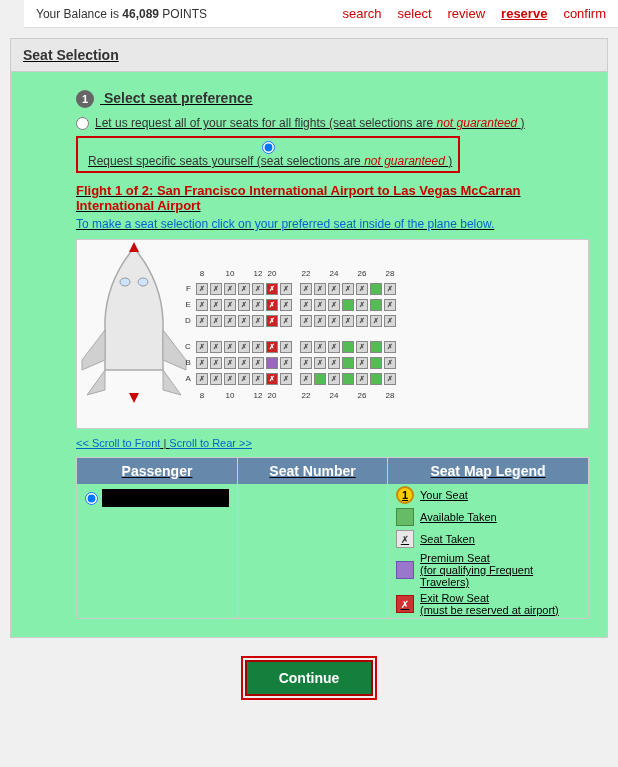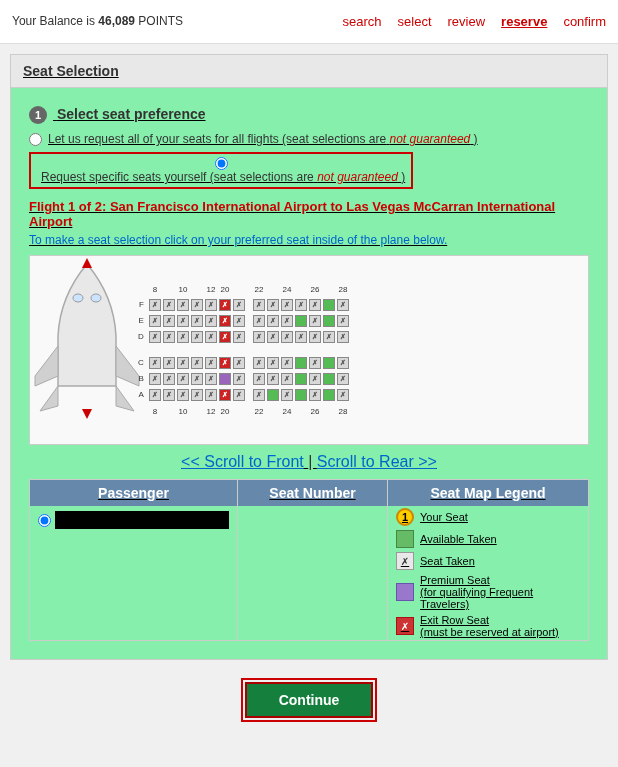--- a/index.html
+++ b/index.html
@@ -4,25 +4,26 @@
   <style>
     * { box-sizing: border-box; margin: 0; padding: 0; }
     body {
       font-family: Arial, sans-serif;
       font-size: 13px;
       background: #f0f0f0;
       width: 618px;
     }
     .top-nav {
       background: #fff;
-      padding: 14px 12px;
-      display: flex;
-      align-items: flex-start;
+      padding: 6px 12px;
+      display: flex;
+      align-items: flex-end;
       justify-content: space-between;
       border-bottom: 1px solid #ddd;
+      margin-left: 24px;
     }
     .balance-text {
       font-size: 12px;
       color: #333;
     }
     .nav-steps {
       display: flex;
       gap: 16px;
       font-size: 13px;
     }
@@ -51,20 +52,21 @@
     .section-header {
       background: #e8e8e8;
       padding: 8px 12px;
       font-size: 14px;
       font-weight: bold;
       color: #333;
       border-bottom: 1px solid #ccc;
     }
     .section-content {
       padding: 18px;
+      margin-left: 47px;
     }
     .step-number {
       display: inline-block;
       background: #666;
       color: #fff;
       border-radius: 50%;
       width: 18px;
       height: 18px;
       text-align: center;
       line-height: 18px;
@@ -117,22 +119,21 @@
       border: 1px solid #ccc;
       background: #f9f9f9;
       padding: 8px;
       margin-bottom: 8px;
       position: relative;
       height: 190px;
       overflow: hidden;
     }
     
     .scroll-links {
-      text-align: center;
-      font-size: 16px;
+      font-size: 11px;
       margin-bottom: 8px;
       color: #333;
     }
     .scroll-links a {
       color: #0066cc;
       text-decoration: underline;
     }
     
     .passenger-legend-area {
       display: flex;

